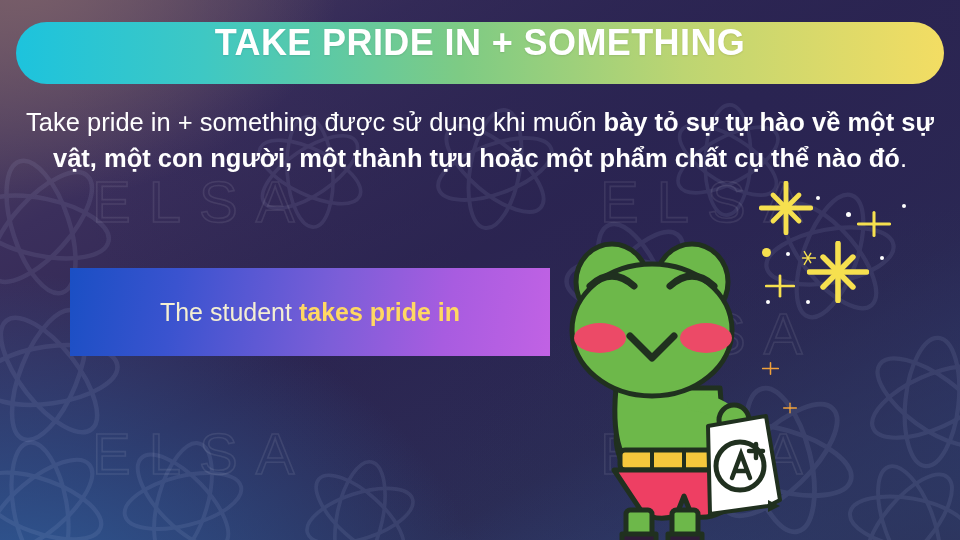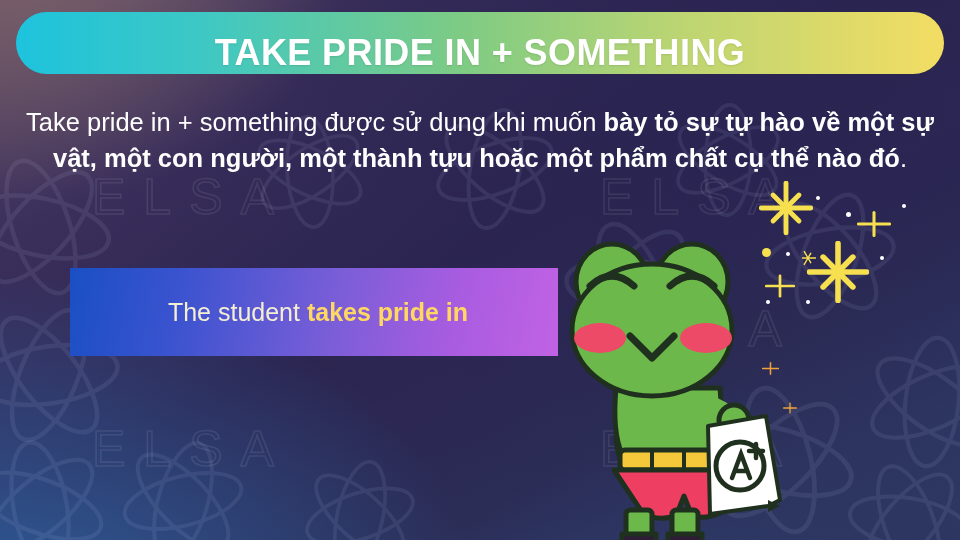--- a/index.html
+++ b/index.html
@@ -17,53 +17,53 @@
       radial-gradient(ellipse 900px 640px at 78% 20%, #2a2452 0%, rgba(42,36,82,0) 76%),
       linear-gradient(150deg,#5b4a63 0%,#3b2f5c 22%,#2c2550 48%,#2b2d56 72%,#31528f 100%);
   }
 
   
   .bg-layer{position:absolute;inset:0;pointer-events:none;}
   .atom{position:absolute;opacity:.085;}
   .atom svg{display:block;}
   .wm{
     position:absolute;
-    font-size:50px;font-weight:400;letter-spacing:18px;
+    font-size:58px;font-weight:400;letter-spacing:18px;
     color:transparent;
     -webkit-text-stroke:1.6px rgba(255,255,255,.085);
     white-space:nowrap;
   }
 
   
   #title-pill{
-    position:absolute;left:16px;top:12px;width:928px;height:62px;
+    position:absolute;left:16px;top:22px;width:928px;height:62px;
     border-radius:31px;
     background:linear-gradient(90deg,#1dc3dd 0%,#3ec8c4 20%,#7ecb84 48%,#bdd572 72%,#f3dd63 100%);
-    display:flex;align-items:flex-end;justify-content:center;
+    display:flex;align-items:flex-start;justify-content:center;
   }
   #title-pill .t{
     font-size:36px;font-weight:700;color:#ffffff;
     letter-spacing:.4px;white-space:nowrap;
     text-shadow:0 1px 2px rgba(0,0,0,.10);
   }
 
   
   #intro{
     position:absolute;left:26px;top:104px;width:908px;
     text-align:center;color:#ffffff;
     font-size:25.5px;line-height:36px;
   }
   #intro .light{font-weight:400;}
   #intro .bold{font-weight:700;}
 
   
   #example-box{
     position:absolute;left:70px;top:268px;width:480px;height:88px;
     background:linear-gradient(100deg,#1a4fc4 0%,#3a53cf 22%,#7c5ed8 55%,#a85ce0 78%,#c162e4 100%);
-    display:flex;flex-direction:column;align-items:center;justify-content:center;padding-left:8px;
+    display:flex;flex-direction:column;align-items:center;justify-content:center;
   }
   #example-box .ln{font-size:25px;line-height:33px;color:#f4efd2;white-space:nowrap;}
   #example-box .hl{color:#ffd862;font-weight:700;}
 
   
   #translation{
     position:absolute;left:70px;top:382px;width:480px;
     text-align:center;color:#ffffff;font-size:25px;line-height:36px;
   }
 

